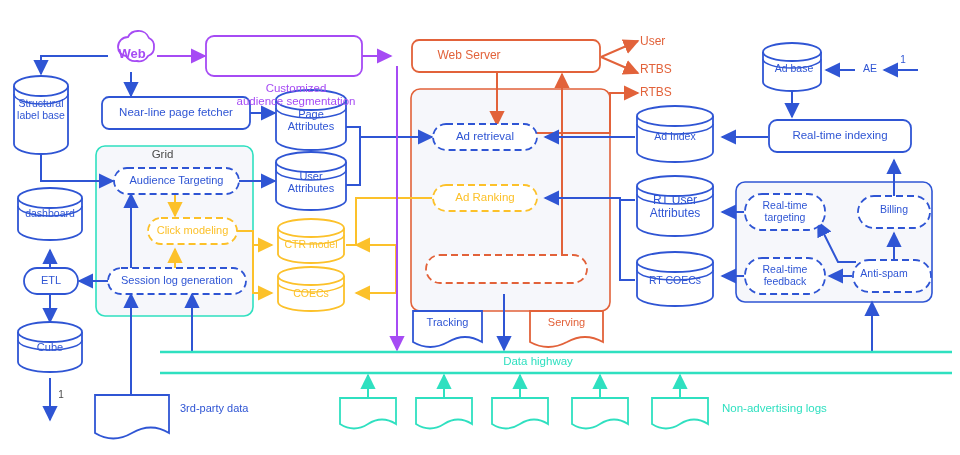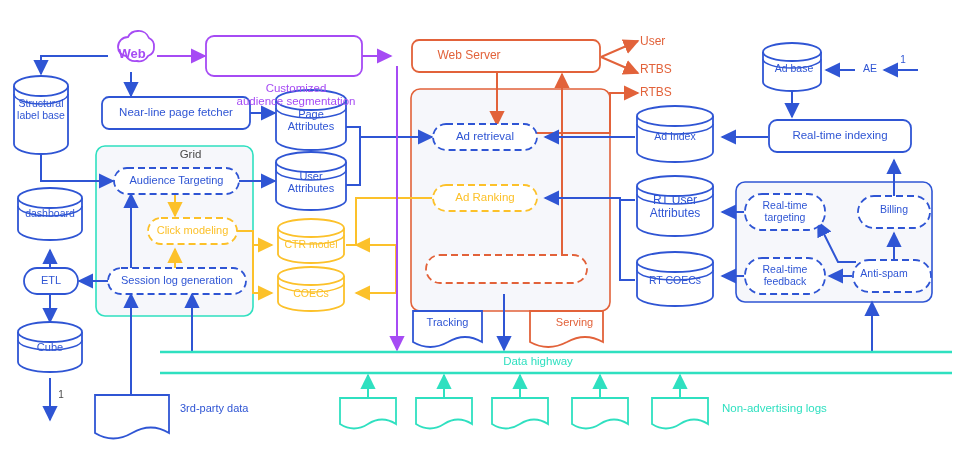--- a/index.html
+++ b/index.html
@@ -257,41 +257,41 @@
 <div class="lbl" style="left:8px;top:98px;width:66px;color:#2f55d4;font-size:10.5px;text-align:center;">Structural
 label base</div>
 
 <div class="lbl" style="left:102px;top:106px;width:148px;color:#2f55d4;font-size:11.5px;">Near-line page fetcher</div>
 
 <div class="lbl" style="left:278px;top:108px;width:66px;color:#2f55d4;font-size:11px;">Page
 Attributes</div>
 <div class="lbl" style="left:278px;top:170px;width:66px;color:#2f55d4;font-size:11px;">User
 Attributes</div>
 
-<div class="lbl" style="left:112px;top:148px;width:157px;color:#4a4a4a;font-size:11.5px;">Grid</div>
+<div class="lbl" style="left:84px;top:148px;width:157px;color:#4a4a4a;font-size:11.5px;">Grid</div>
 
 <div class="lbl" style="left:114px;top:174px;width:125px;color:#2f55d4;font-size:11px;">Audience Targeting</div>
 <div class="lbl" style="left:148px;top:224px;width:89px;color:#fcc12a;font-size:11px;">Click modeling</div>
 <div class="lbl" style="left:108px;top:274px;width:138px;color:#2f55d4;font-size:11px;">Session log generation</div>
 
 <div class="lbl" style="left:278px;top:239px;width:66px;color:#fcc12a;font-size:10.5px;">CTR model</div>
 <div class="lbl" style="left:278px;top:288px;width:66px;color:#fcc12a;font-size:10.5px;">COECs</div>
 
 <div class="lbl" style="left:18px;top:208px;width:64px;color:#2f55d4;font-size:10.5px;">dashboard</div>
 <div class="lbl" style="left:24px;top:274px;width:54px;color:#2f55d4;font-size:11px;">ETL</div>
 <div class="lbl" style="left:18px;top:341px;width:64px;color:#2f55d4;font-size:11px;">Cube</div>
 <div class="lbl" style="left:54px;top:389px;width:14px;color:#4a4a4a;font-size:10px;">1</div>
 
 <div class="lbl" style="left:180px;top:402px;width:110px;color:#2f55d4;font-size:11px;text-align:left;">3rd-party data</div>
 
 <div class="lbl" style="left:433px;top:130px;width:104px;color:#2f55d4;font-size:11.5px;">Ad retrieval</div>
 <div class="lbl" style="left:433px;top:191px;width:104px;color:#fcc12a;font-size:11.5px;">Ad Ranking</div>
 
 <div class="lbl" style="left:413px;top:316px;width:69px;color:#2f55d4;font-size:11px;">Tracking</div>
-<div class="lbl" style="left:530px;top:316px;width:73px;color:#e2623a;font-size:11px;padding-left:8px;">Serving</div>
+<div class="lbl" style="left:530px;top:316px;width:73px;color:#e2623a;font-size:11px;">Serving</div>
 
 <div class="lbl" style="left:722px;top:402px;width:170px;color:#2fe0c0;font-size:11.5px;text-align:left;">Non-advertising logs</div>
 <div class="lbl" style="left:468px;top:355px;width:140px;color:#2fe0c0;font-size:11.5px;">Data highway</div>
 
 <div class="lbl" style="left:640px;top:131px;width:70px;color:#2f55d4;font-size:10.5px;">Ad Index</div>
 <div class="lbl" style="left:640px;top:194px;width:70px;color:#2f55d4;font-size:12px;">RT User
 Attributes</div>
 <div class="lbl" style="left:640px;top:275px;width:70px;color:#2f55d4;font-size:10.5px;">RT COECs</div>
 
 <div class="lbl" style="left:763px;top:63px;width:62px;color:#2f55d4;font-size:10.5px;">Ad base</div>

